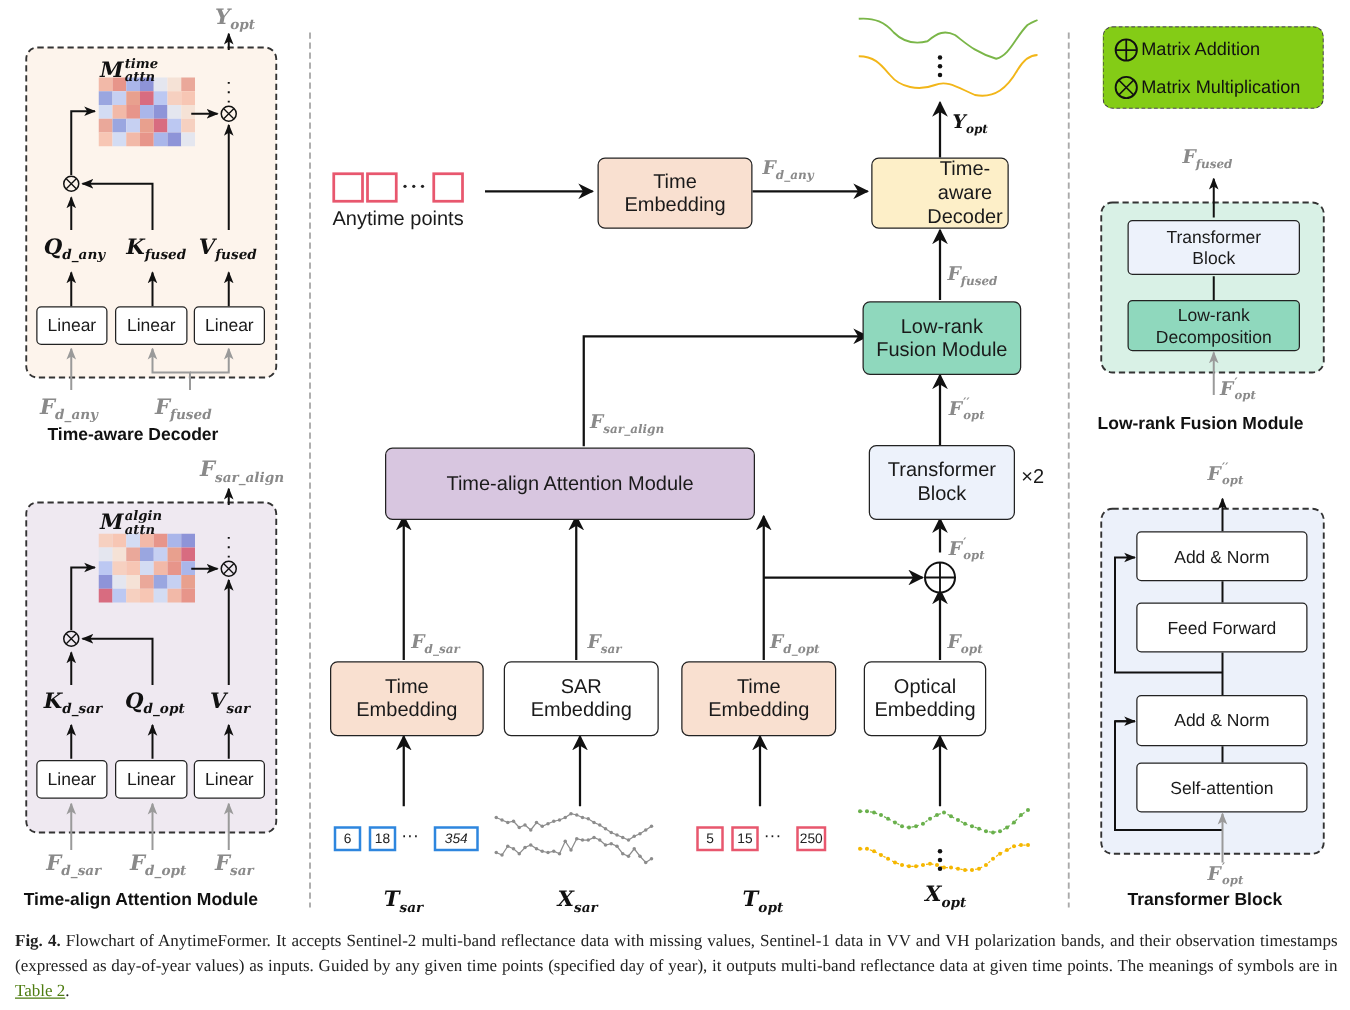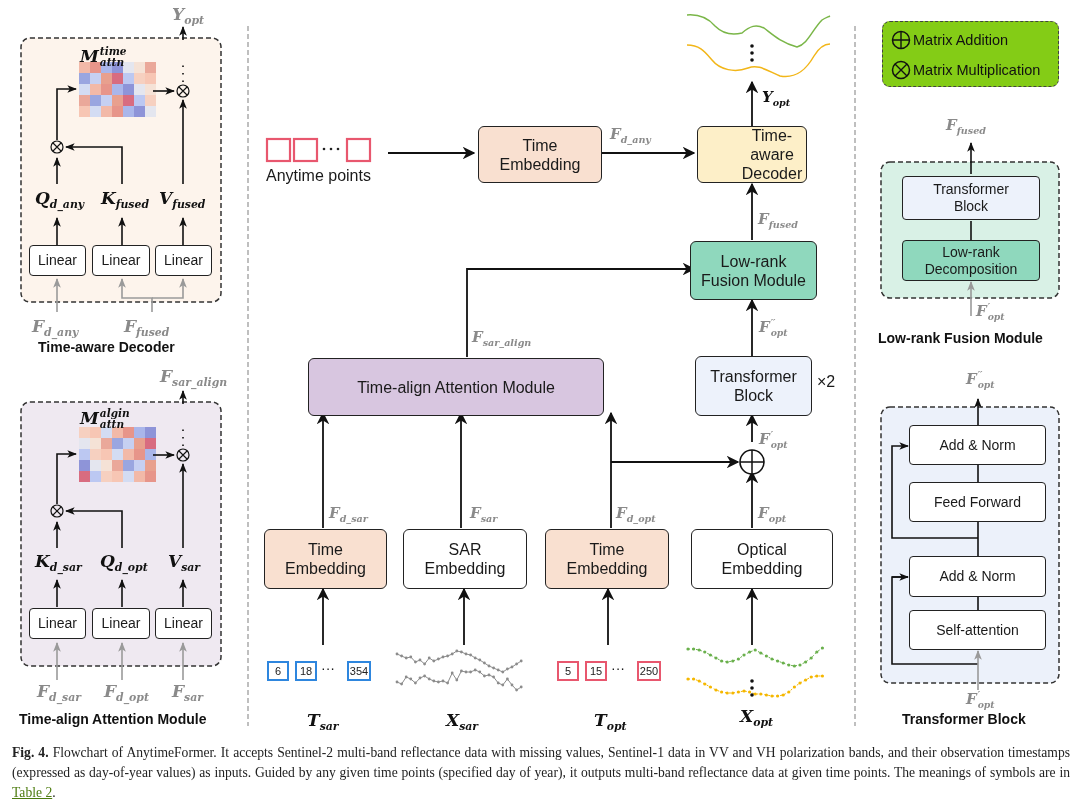--- a/index.html
+++ b/index.html
@@ -404,27 +404,27 @@
 <div class="sym grey s15" style="left:470px;top:506px;"><span>F</span><sub>sar</sub></div>
 <div class="sym grey s15" style="left:616px;top:506px;"><span>F</span><sub>d_opt</sub></div>
 <div class="sym grey s15" style="left:758px;top:506px;text-align:right;"><span>F</span><sub>opt</sub></div>
 
 <div class="box" style="left:264px;top:529px;width:123px;height:60px;background:#f9e0d0;">Time
 Embedding</div>
 <div class="box" style="left:403px;top:529px;width:124px;height:60px;background:#fff;">SAR
 Embedding</div>
 <div class="box" style="left:545px;top:529px;width:124px;height:60px;background:#f9e0d0;">Time
 Embedding</div>
-<div class="box" style="left:691px;top:529px;width:142px;height:60px;background:#fff;">Optical
+<div class="box" style="left:691px;top:529px;width:98px;height:60px;background:#fff;">Optical
 Embedding</div>
 
 <div class="tbox" style="left:267px;top:661px;border-color:#2e86de;">6</div>
 <div class="tbox" style="left:295px;top:661px;border-color:#2e86de;">18</div>
 <div class="plain" style="left:321px;top:660px;font-size:14px;">···</div>
-<div class="tbox" style="left:347px;top:661px;width:24px;border-color:#2e86de;">354</div>
+<div class="tbox" style="left:347px;top:661px;width:36px;border-color:#2e86de;font-style:italic;">354</div>
 <div class="sym dark s16" style="left:307px;top:712px;"><span>T</span><sub>sar</sub></div>
 <div class="sym dark s16" style="left:446px;top:712px;"><span>X</span><sub>sar</sub></div>
 
 <div class="tbox" style="left:557px;top:661px;border-color:#e8576e;">5</div>
 <div class="tbox" style="left:585px;top:661px;border-color:#e8576e;">15</div>
 <div class="plain" style="left:611px;top:660px;font-size:14px;">···</div>
 <div class="tbox" style="left:637px;top:661px;width:24px;border-color:#e8576e;">250</div>
 <div class="sym dark s16" style="left:594px;top:712px;"><span>T</span><sub>opt</sub></div>
 <div class="sym dark s16" style="left:740px;top:708px;"><span>X</span><sub>opt</sub></div>
 

